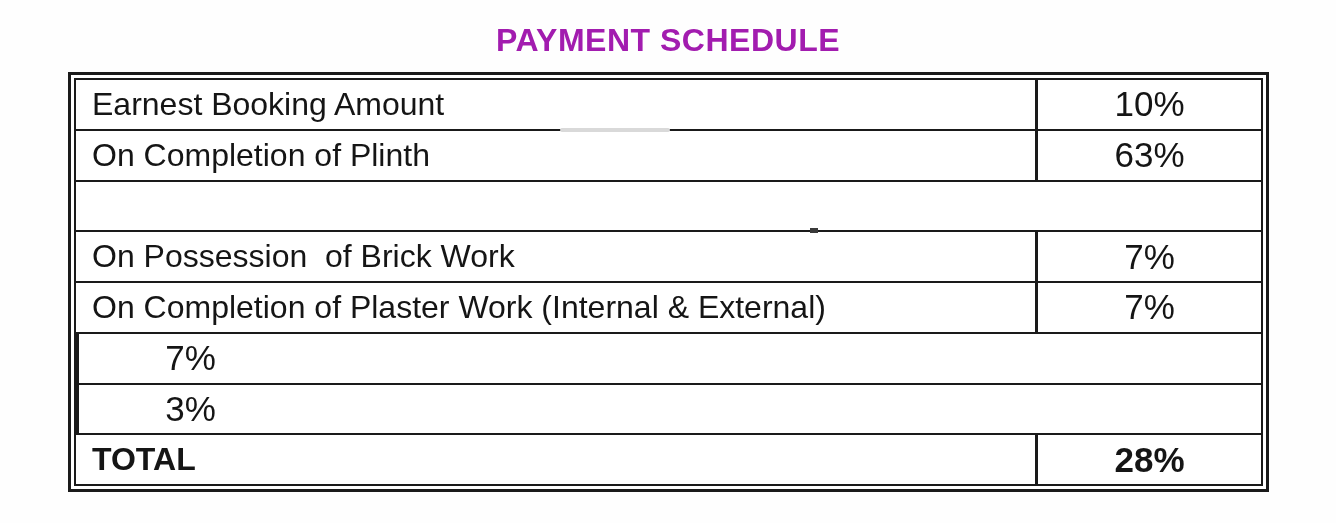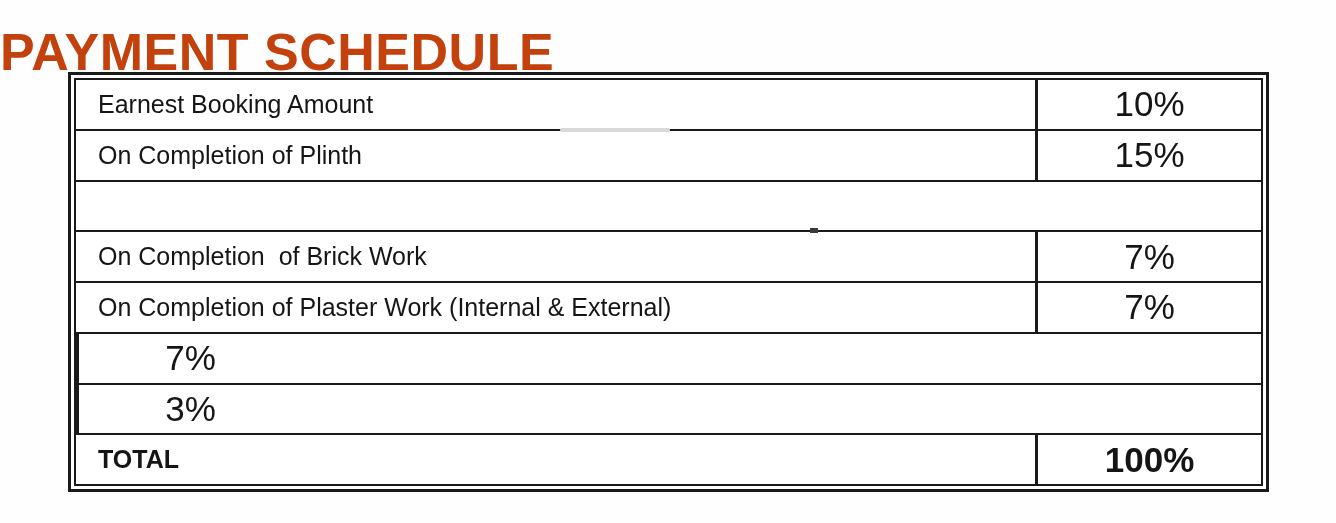--- a/index.html
+++ b/index.html
@@ -15,24 +15,25 @@
   }
   .page {
     position: absolute;
     inset: 0;
   }
   .title {
     position: absolute;
     top: 22px;
     left: 0;
     width: 100%;
-    font-size: 52px;
+    text-align: center;
+    font-size: 32px;
     font-weight: 700;
     letter-spacing: 0.5px;
-    color: #c2410c;
+    color: #a21caf;
   }
   .table-outer {
     position: absolute;
     left: 68px;
     top: 72px;
     width: 1201px;
     height: 420px;
     border: 3px solid #1a1a1a;
     box-sizing: border-box;
     background: #ffffff;
@@ -51,22 +52,22 @@
     border-bottom: 2px solid #1a1a1a;
     min-height: 0;
   }
   .row:last-child {
     border-bottom: none;
   }
   .cell-label {
     flex: 1;
     display: flex;
     align-items: center;
-    padding-left: 22px;
-    font-size: 25px;
+    padding-left: 16px;
+    font-size: 32px;
     white-space: pre;
     overflow: hidden;
   }
   .cell-value {
     width: 226px;
     border-left: 3px solid #1a1a1a;
     display: flex;
     align-items: center;
     justify-content: center;
     font-size: 35px;
@@ -105,47 +106,47 @@
   <div class="table-outer">
     <div class="table-inner">
 
       <div class="row">
         <div class="cell-label">Earnest Booking Amount</div>
         <div class="cell-value">10%</div>
       </div>
 
       <div class="row">
         <div class="cell-label">On Completion of Plinth</div>
-        <div class="cell-value">15%</div>
+        <div class="cell-value">63%</div>
       </div>
 
       <div class="row">
       </div>
 
       <div class="row">
-        <div class="cell-label">On Completion  of Brick Work</div>
+        <div class="cell-label">On Possession  of Brick Work</div>
         <div class="cell-value">7%</div>
       </div>
 
       <div class="row">
         <div class="cell-label">On Completion of Plaster Work (Internal &amp; External)</div>
         <div class="cell-value">7%</div>
       </div>
 
       <div class="row">
         <div class="cell-value">7%</div>
       </div>
 
       <div class="row">
         <div class="cell-value">3%</div>
       </div>
 
       <div class="row row-total">
         <div class="cell-label">TOTAL</div>
-        <div class="cell-value">100%</div>
+        <div class="cell-value">28%</div>
       </div>
 
     </div>
   </div>
 
   <div class="artifact-1"></div>
   <div class="artifact-2"></div>
 
 </div>
 

